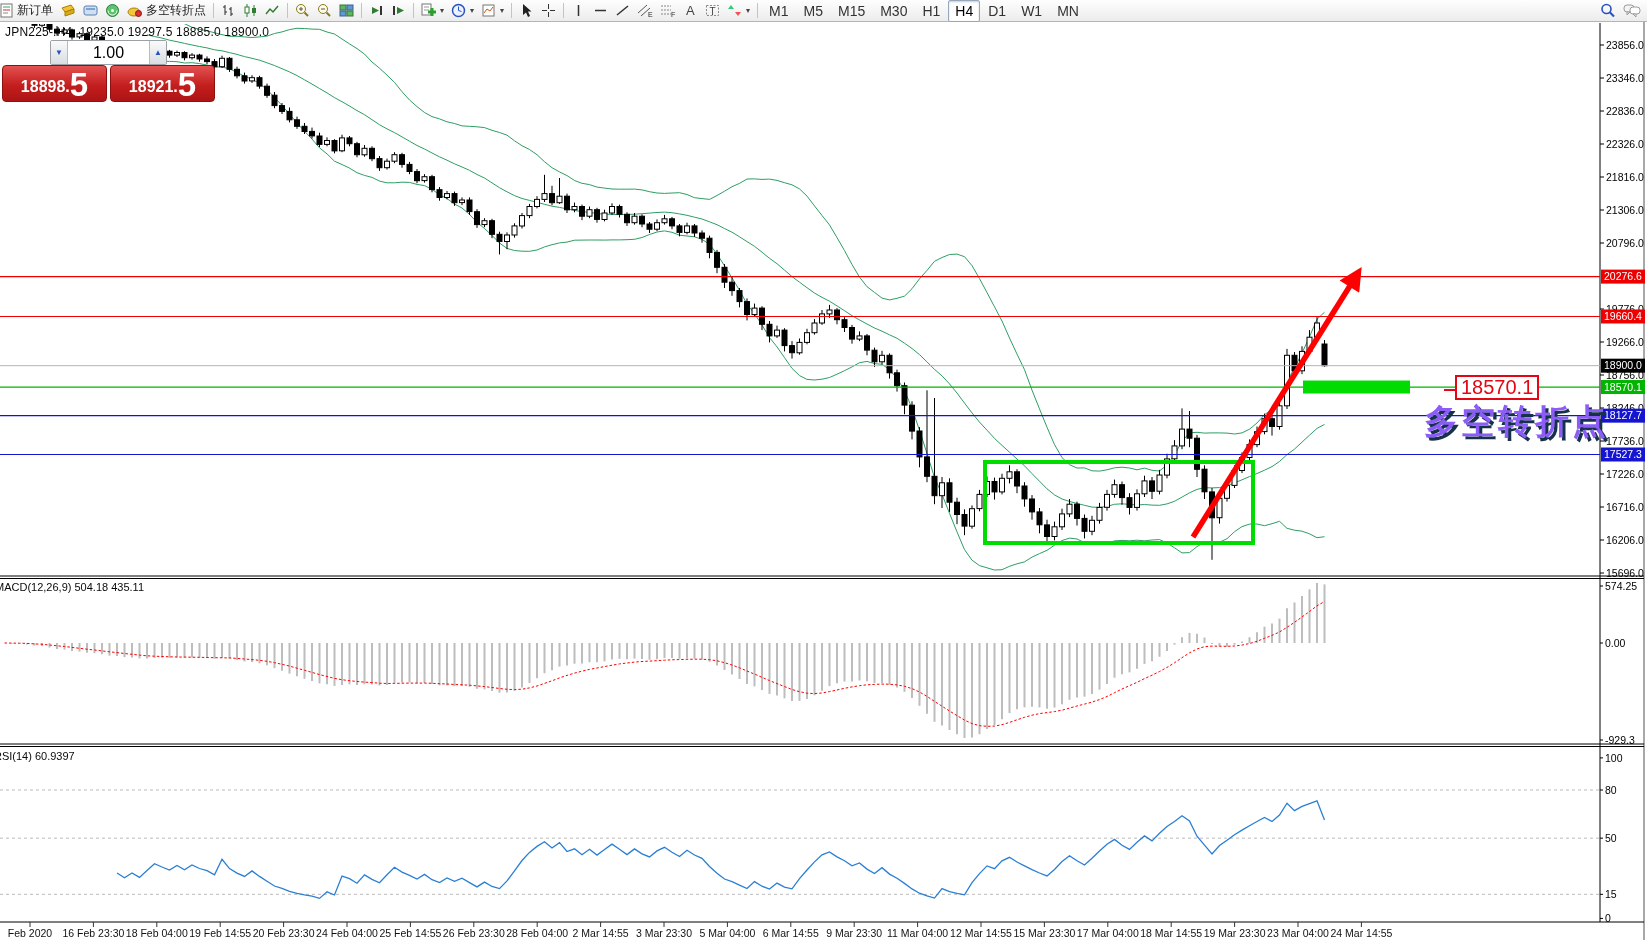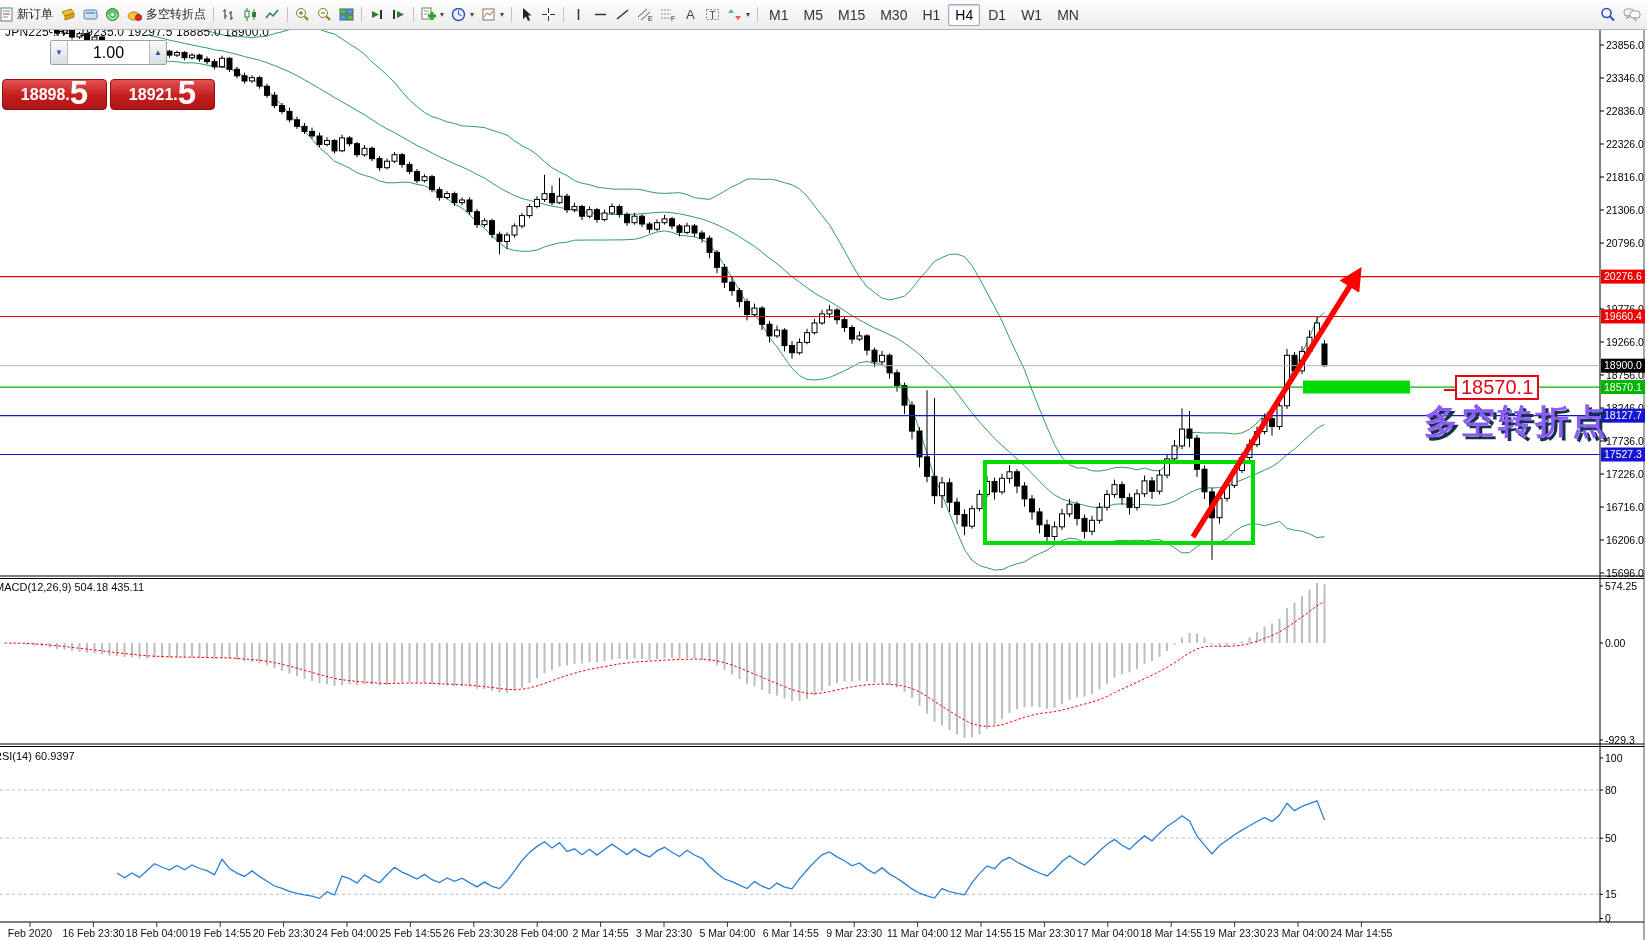--- a/index.html
+++ b/index.html
@@ -1,20 +1,20 @@
 <!DOCTYPE html>
 <html><head>
 <meta charset="utf-8">
 <style>
   * { margin:0; padding:0; box-sizing:border-box; }
   html,body { width:1647px; height:940px; overflow:hidden; background:#fff;
     font-family:"Liberation Sans",sans-serif; position:relative; }
 
   
-  .toolbar { position:absolute; top:0; left:0; width:1647px; height:30px; z-index:60;
+  .toolbar { position:absolute; top:0; left:0; width:1647px; height:22px; z-index:60;
     background:linear-gradient(#fefefe,#ececec); border-bottom:1px solid #b5b5b5;
     display:flex; align-items:center; padding:0 3px; gap:1px; font-size:12px; color:#222; }
   .tb-btn { height:20px; display:flex; align-items:center; gap:3px; padding:0 3px;
     border-radius:2px; cursor:default; white-space:nowrap; }
   .tb-btn svg { display:block; }
   .tb-sep { width:1px; height:15px; background:#c4c4c4; margin:0 3px; flex:0 0 auto; }
   .tb-caret { font-size:8px; color:#444; margin-left:1px; }
   .tb-spacer { flex:1 1 auto; }
   .tf-btn { font-size:14px; color:#333; padding:2px 6px; border:1px solid transparent; border-radius:2px; }
   .tf-btn.active { background:#fff; border:1px solid #98a8bc; box-shadow:inset 0 1px 2px #c7cfd9; color:#000; }
@@ -39,21 +39,21 @@
     border:1px solid #8f1010; border-radius:3px; display:flex; align-items:center;
     justify-content:center; font-size:13px; font-weight:bold; }
   .side-btn { width:46px; flex:0 0 auto;margin-top:48px; }
   .stepper { flex:1 1 auto; display:flex; border:1px solid #9aa0a6; background:#fff; border-radius:2px; }
   .stepper .spin { width:17px; flex:0 0 auto; display:flex; align-items:center; justify-content:center;
     background:linear-gradient(#fafafa,#d9dde2); border-left:1px solid #b8bcc2; border-right:1px solid #b8bcc2;
     color:#2a52be; font-size:8px; }
   .stepper .spin:first-child { border-left:none; }
   .stepper .spin:last-child { border-right:none; }
   .stepper .val { flex:1 1 auto; display:flex; align-items:center; justify-content:center; font-size:16px; color:#000; }
-  .panel-row2 { display:flex; gap:3px; margin-top:8px; height:37px;align-items:flex-end; }
+  .panel-row2 { display:flex; gap:3px; margin-top:0; height:37px; }
   .price-block { flex:1 1 50%; border-radius:4px; display:flex; align-items:flex-end; justify-content:center;
     background:linear-gradient(#e35252,#c41e1e 55%,#ad1414); border:1px solid #8f1010; padding-bottom:3px; }
   .price-main { font-size:16px; font-weight:bold; color:#fff; line-height:1; padding-bottom:3px; }
   .price-pip  { font-size:33px; font-weight:bold; color:#fff; line-height:.8; }
 </style>
 </head>
 <body>
 
 <div class="toolbar" id="toolbar">
     <div class="tb-btn clip-left">

